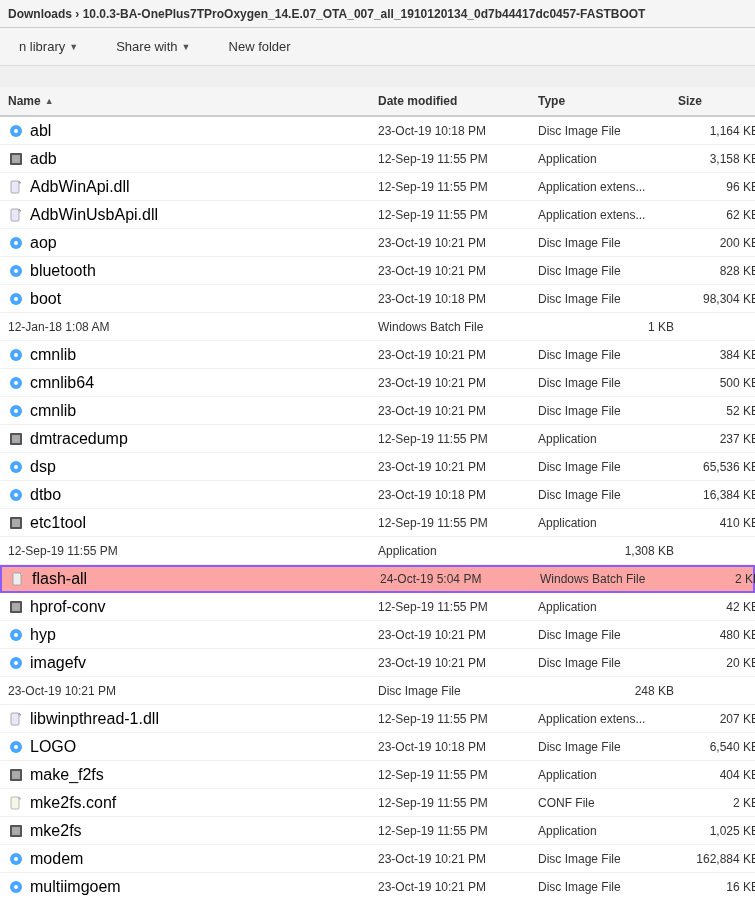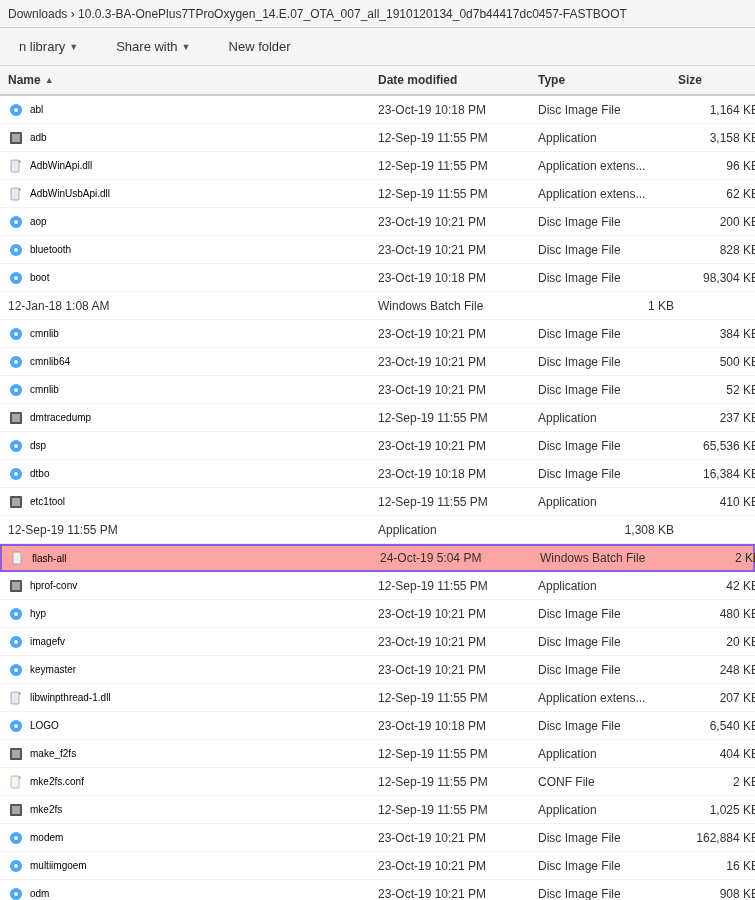--- a/index.html
+++ b/index.html
@@ -17,21 +17,21 @@
       background: #f5f5f5;
       border-bottom: 1px solid #ccc;
       padding: 4px 8px;
       font-size: 12px;
       color: #333;
       display: flex;
       align-items: center;
       gap: 4px;
       height: 28px;
     }
-    .title-bar span { color: #333; }
+    .title-bar span { color: #333; font-weight: bold; }
 
     
     .toolbar {
       background: #f5f5f5;
       border-bottom: 1px solid #ddd;
       padding: 4px 8px;
       display: flex;
       align-items: center;
       gap: 16px;
       height: 38px;
@@ -55,20 +55,21 @@
       display: grid;
       grid-template-columns: 370px 160px 140px 85px;
       background: #f5f5f5;
       border-bottom: 2px solid #ccc;
       padding: 4px 8px;
       font-size: 12px;
       font-weight: 600;
       color: #333;
       height: 30px;
       align-items: center;
+      margin-top: 21px;
     }
     .col-header .col-name { display: flex; align-items: center; gap: 4px; }
     .col-header .sort-arrow { font-size: 9px; color: #555; }
 
     
     .file-list {
       overflow-y: auto;
       height: calc(900px - 28px - 38px - 30px);
       background: #fff;
     }
@@ -84,21 +85,21 @@
     }
     .file-row.selected {
       background: #fca5a5;
       border: 2px solid #8b5cf6;
     }
 
     .file-name-cell {
       display: flex;
       align-items: center;
       gap: 6px;
-      font-size: 10px;
+      font-size: 16px;
       color: #000;
       overflow: hidden;
       white-space: nowrap;
     }
 
     .file-icon {
       width: 16px;
       height: 16px;
       flex-shrink: 0;
       display: flex;
@@ -409,29 +410,20 @@
             <circle cx="7" cy="7" r="2" fill="white"></circle>
           </svg>
         </span>
         <span>imagefv</span>
       </div>
       <div class="file-date">23-Oct-19 10:21 PM</div>
       <div class="file-type">Disc Image File</div>
       <div class="file-size">20 KB</div>
     </div>
     <div class="file-row">
-      <div class="file-name-cell">
-        <span class="file-icon icon-disc">
-          <svg width="14" height="14" viewBox="0 0 14 14">
-            <circle cx="7" cy="7" r="6" fill="#1e90ff" opacity="0.8"></circle>
-            <circle cx="7" cy="7" r="2" fill="white"></circle>
-          </svg>
-        </span>
-        <span>keymaster</span>
-      </div>
       <div class="file-date">23-Oct-19 10:21 PM</div>
       <div class="file-type">Disc Image File</div>
       <div class="file-size">248 KB</div>
     </div>
     <div class="file-row">
       <div class="file-name-cell">
         <span class="file-icon icon-bat">
           <svg width="14" height="14" viewBox="0 0 14 14">
             <rect x="2" y="1" width="8" height="12" fill="#e8e8f8" stroke="#999" stroke-width="0.8" rx="1"></rect>
             <polygon points="10,1 12,3 10,3" fill="#ccc" stroke="#999" stroke-width="0.8"></polygon>

